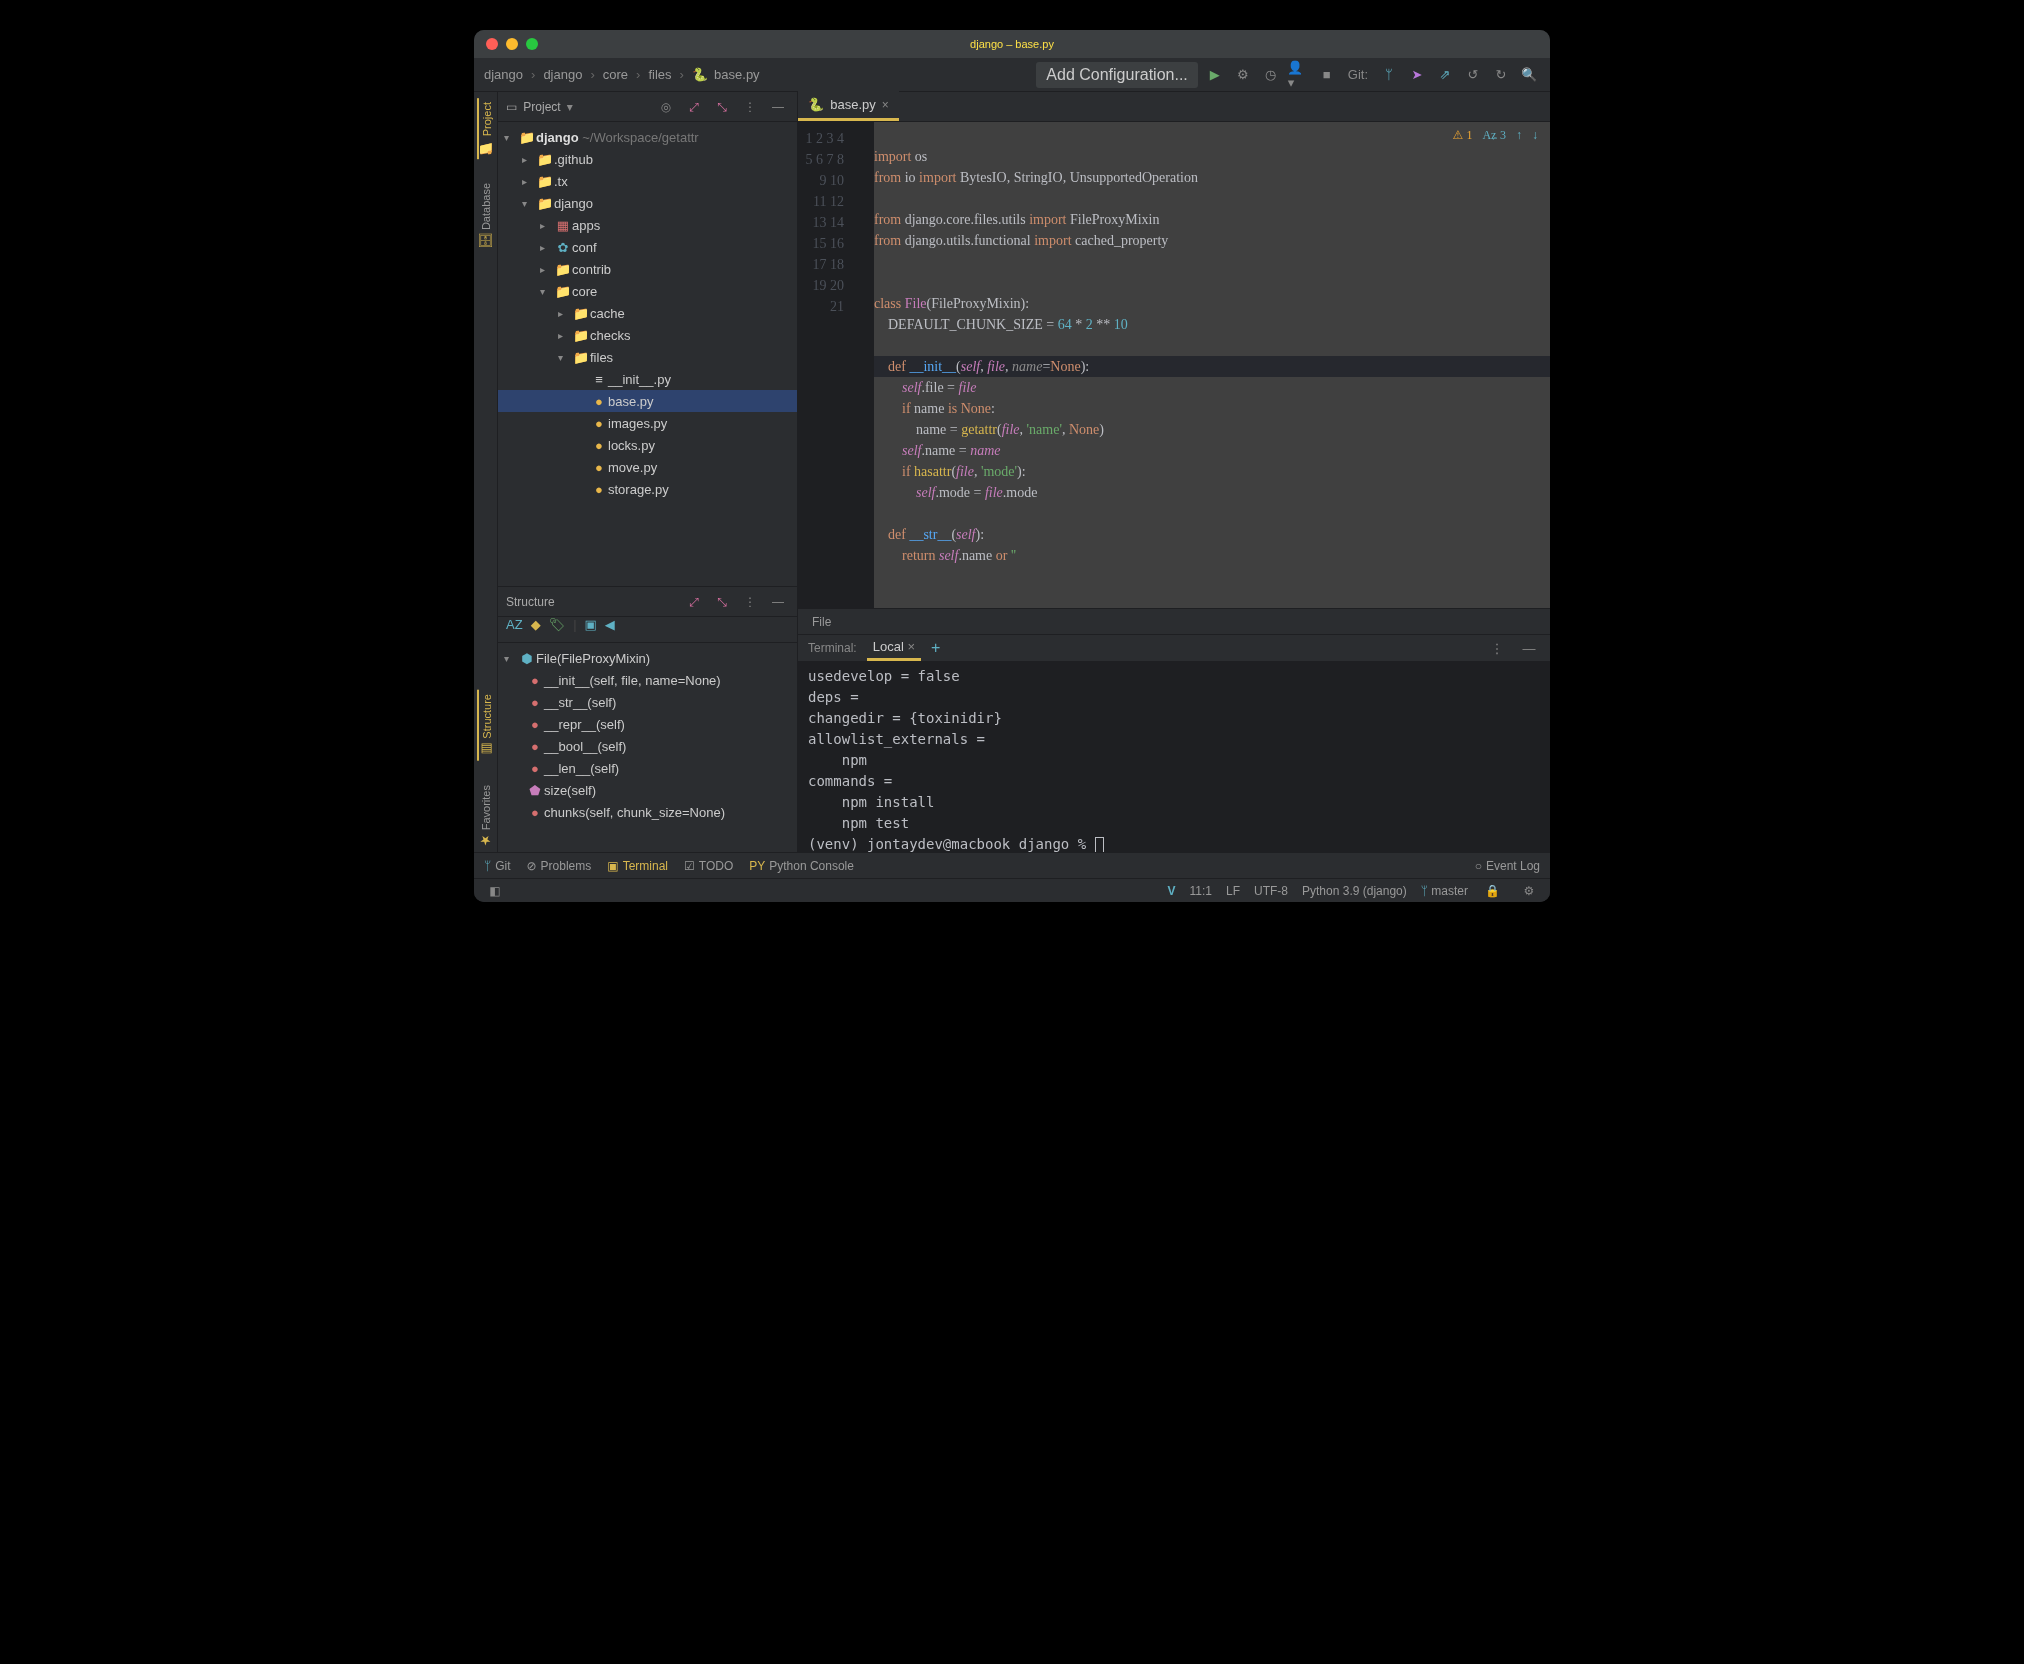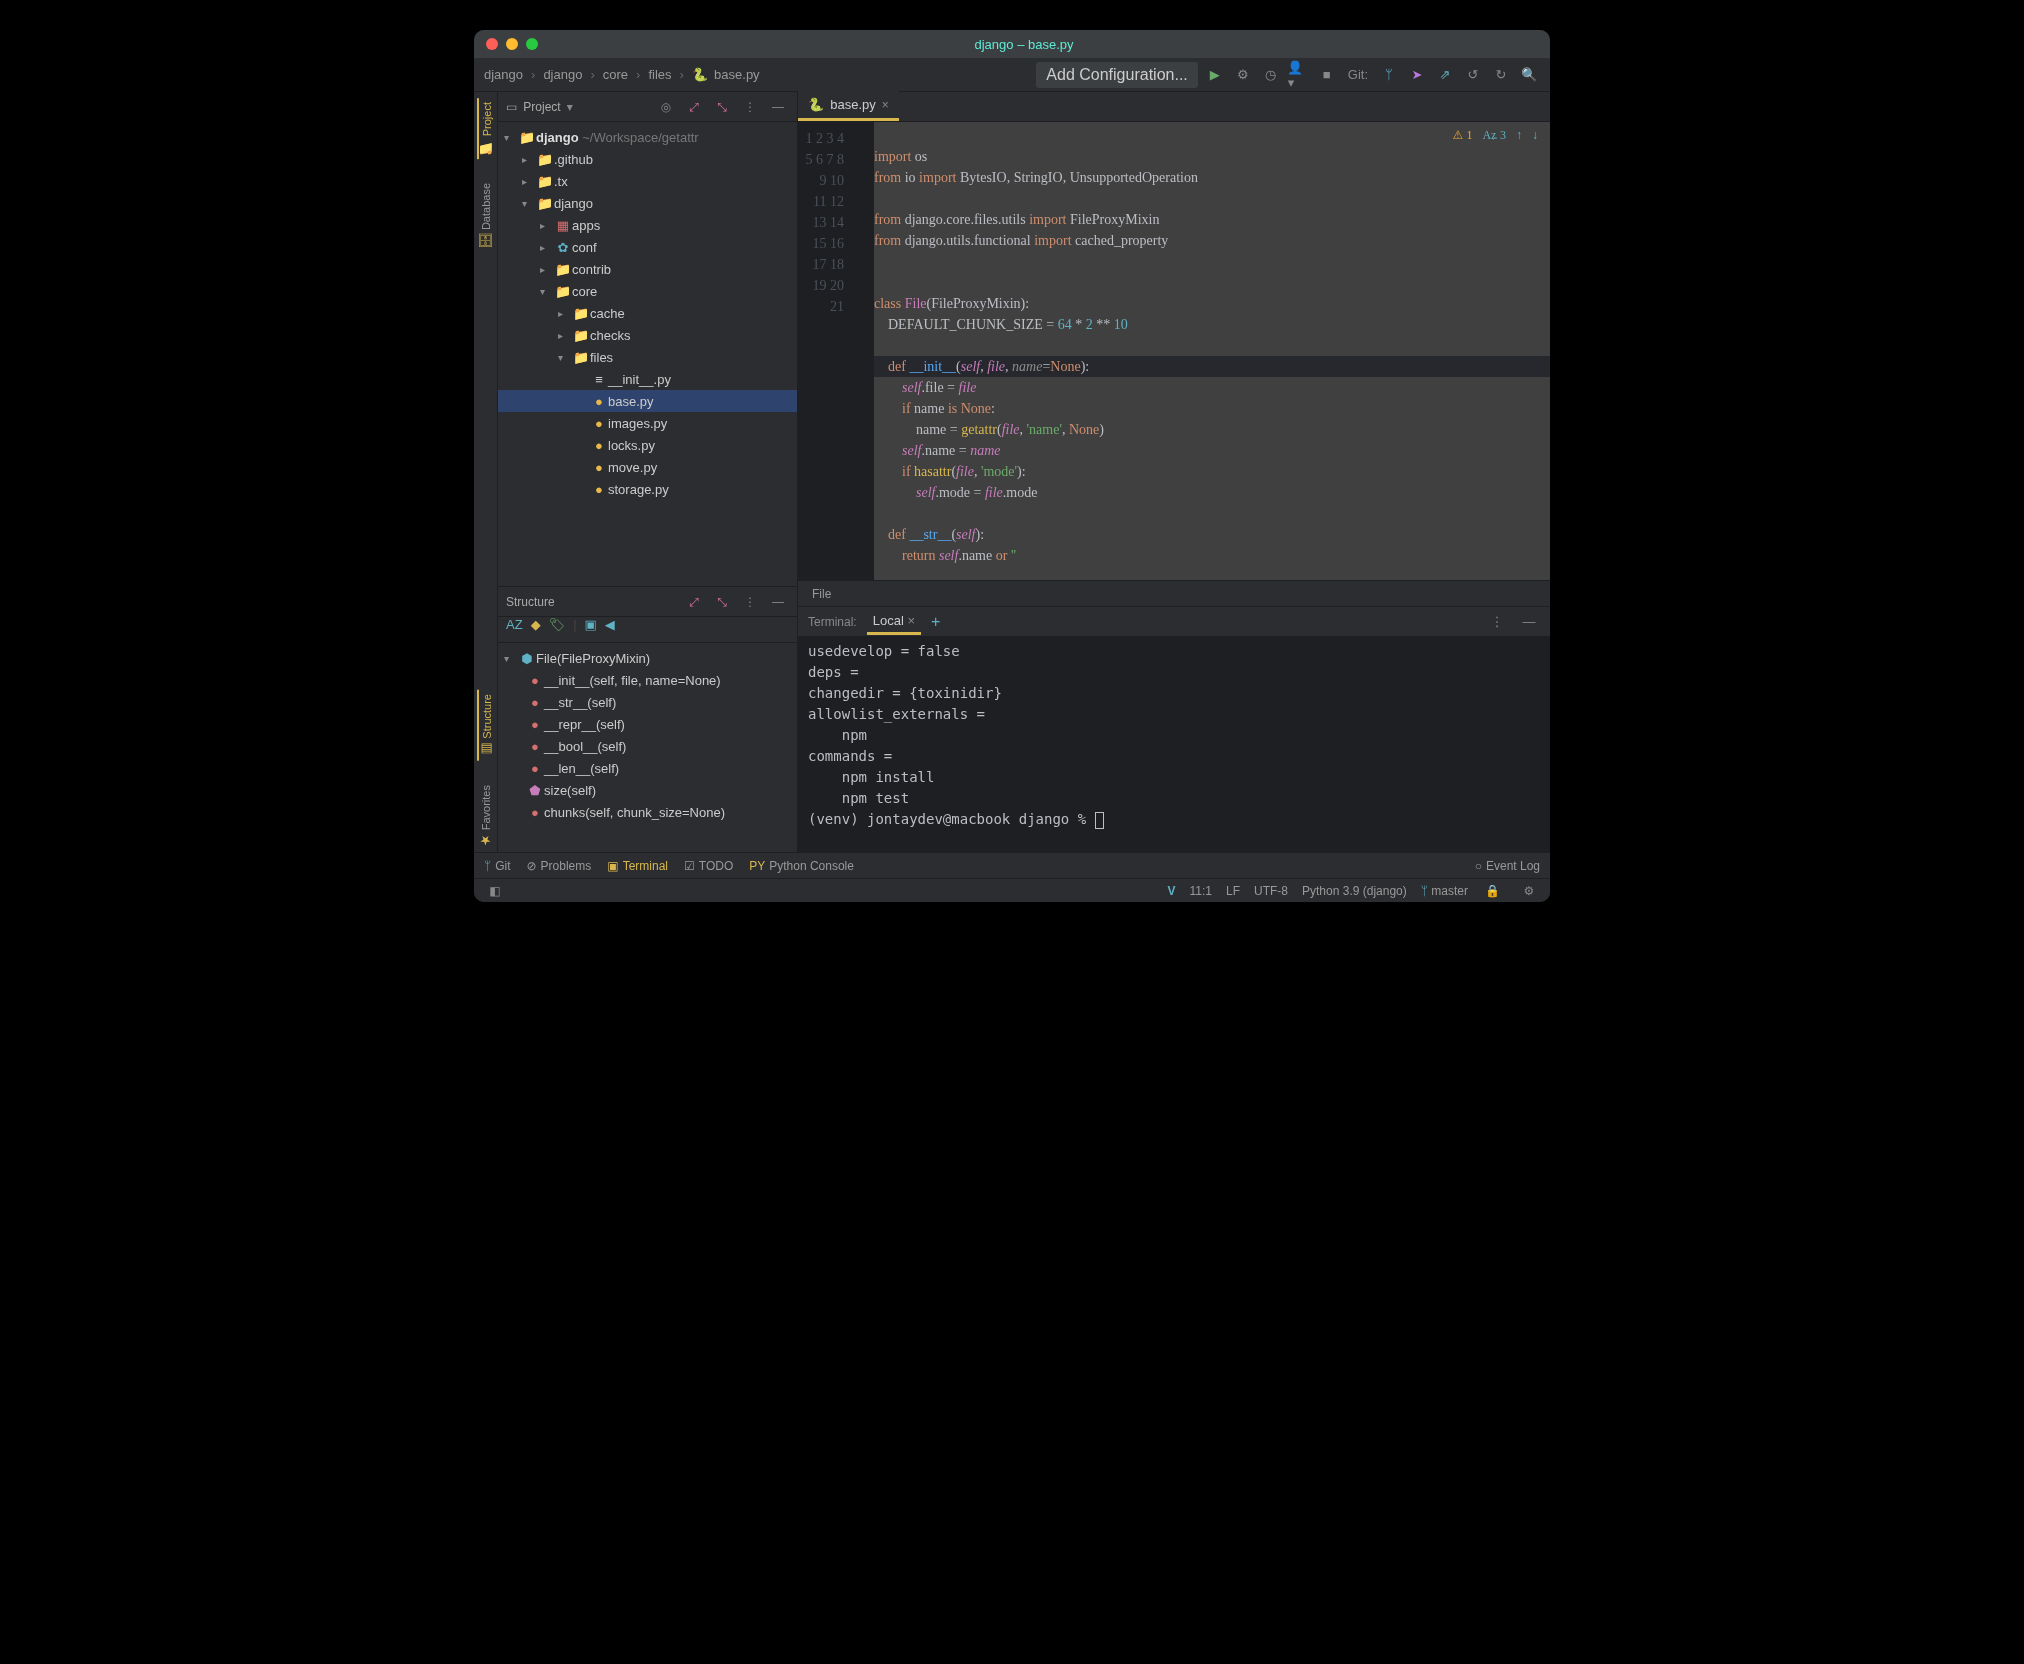--- a/index.html
+++ b/index.html
@@ -2,21 +2,21 @@
 <html><head>
 <meta charset="utf-8">
 <style>
 * { margin:0; padding:0; box-sizing:border-box; }
 body { background:#000; font-family:-apple-system,BlinkMacSystemFont,"Segoe UI",sans-serif; font-size:13px; color:#bbb; display:flex; justify-content:center; align-items:flex-start; padding:30px; }
 .window { width:1076px; height:872px; background:#2b2d30; border-radius:10px; overflow:hidden; display:flex; flex-direction:column; box-shadow:0 20px 60px rgba(0,0,0,0.5); }
 .titlebar { height:28px; background:#3c3f41; display:flex; align-items:center; padding:0 12px; position:relative; }
 .traffic { display:flex; gap:8px; }
 .tlight { width:12px; height:12px; border-radius:50%; }
 .tlight.red { background:#ff5f57; } .tlight.yellow { background:#febc2e; } .tlight.green { background:#28c840; }
-.titletext { position:absolute; left:50%; transform:translateX(-50%); color:#5eead4; font-size:13px;margin-left:12px; }
+.titletext { position:absolute; left:50%; transform:translateX(-50%); color:#fde047; font-size:11px; }
 .navbar { height:34px; background:#2b2d30; display:flex; align-items:center; padding:0 10px; border-bottom:1px solid #1e1f22; gap:6px; }
 .crumb { color:#999; } .crumb-sep { color:#666; margin:0 2px; }
 .spacer { flex:1; }
 .btn { padding:4px 10px; background:#3c3f41; color:#ccc; border-radius:3px; cursor:pointer; font-size:16px; }
 .iconbtn { width:22px; height:22px; display:inline-flex; align-items:center; justify-content:center; color:#888; cursor:pointer; }
 .iconbtn.green { color:#6aab6a; }
 .iconbtn.purple { color:#b877db; }
 .body { flex:1; display:flex; min-height:0; }
 .leftrail { width:24px; background:#2b2d30; border-right:1px solid #1e1f22; display:flex; flex-direction:column; align-items:center; padding-top:6px; gap:20px; }
 .rail-label { writing-mode:vertical-lr; transform:rotate(180deg); font-size:11px; color:#999; padding:4px 0; cursor:pointer; }
@@ -41,21 +41,21 @@
 .tab .ic-py{font-size:13px;}
 .tab .close{color:#888;font-size:12px;}
 .editor { flex:1; display:flex; background:#404040; font-family:Liberation Serif, serif; font-size:14px; position:relative; overflow:hidden; }
 .gutter { width:76px; background:#1e1f22; color:#4b5059; text-align:right; padding:6px 30px 6px 6px; line-height:21px; border-right:0; }
 .code { flex:1; padding:24px 0; line-height:21px; white-space:pre; color:#bcbec4; }
 .code .kw{color:#cf8e6d;} .code .fn{color:#56a8f5;} .code .str{color:#6aab6a;} .code .num{color:#5fb1c4;} .code .cls{color:#c77dbb;} .code .op{color:#bcbec4;} .code .dim{color:#8c8c8c;font-style:italic;} .code .pv{color:#c77dbb;font-style:italic;} .code .fnname{color:#d8b74e;}
 .linehl { background:#26282e; width:100%; display:inline-block;}
 .insp { position:absolute; top:6px; right:12px; font-size:12px; display:flex; gap:10px; color:#999; }
 .insp .warn{color:#f0a732;} .insp .typo{color:#5fb1c4;} .insp .up{color:#5fb1c4;} .insp .down{color:#5fb1c4;}
 .crumbbar { height:26px; background:#2b2d30; border-top:1px solid #1e1f22; display:flex; align-items:center; padding:0 14px; font-size:12px; color:#999; }
-.terminal-wrap { height:246px; border-top:1px solid #1e1f22; display:flex; flex-direction:column; }
+.terminal-wrap { height:218px; border-top:1px solid #1e1f22; display:flex; flex-direction:column; }
 .term-tabs { height:30px; background:#2b2d30; display:flex; align-items:center; padding:0 10px; gap:10px; border-bottom:1px solid #1e1f22; }
 .term-tabs .lbl{color:#888;font-size:12px;}
 .term-tabs .ttab{color:#ccc;font-size:13px;padding:4px 6px;border-bottom:3px solid #d8b74e;}
 .term-tabs .plus{color:#5fb1c4;font-size:16px;cursor:pointer;}
 .term-body { flex:1; background:#1e1f22; padding:4px 10px; font-family:Menlo,monospace; font-size:14px; line-height:21px; color:#bcbec4; white-space:pre; }
 .term-body .cursor{display:inline-block;width:9px;height:17px;border:1px solid #bcbec4;vertical-align:middle;}
 .bottombar { height:26px; background:#2b2d30; border-top:1px solid #1e1f22; display:flex; align-items:center; padding:0 10px; gap:16px; font-size:12px; color:#999; }
 .bottombar .item{display:flex;align-items:center;gap:4px;cursor:pointer;}
 .bottombar .active{color:#d8b74e;}
 .statusbar { height:24px; background:#2b2d30; border-top:1px solid #1e1f22; display:flex; align-items:center; padding:0 10px; gap:14px; font-size:12px; color:#999; justify-content:flex-end; }

